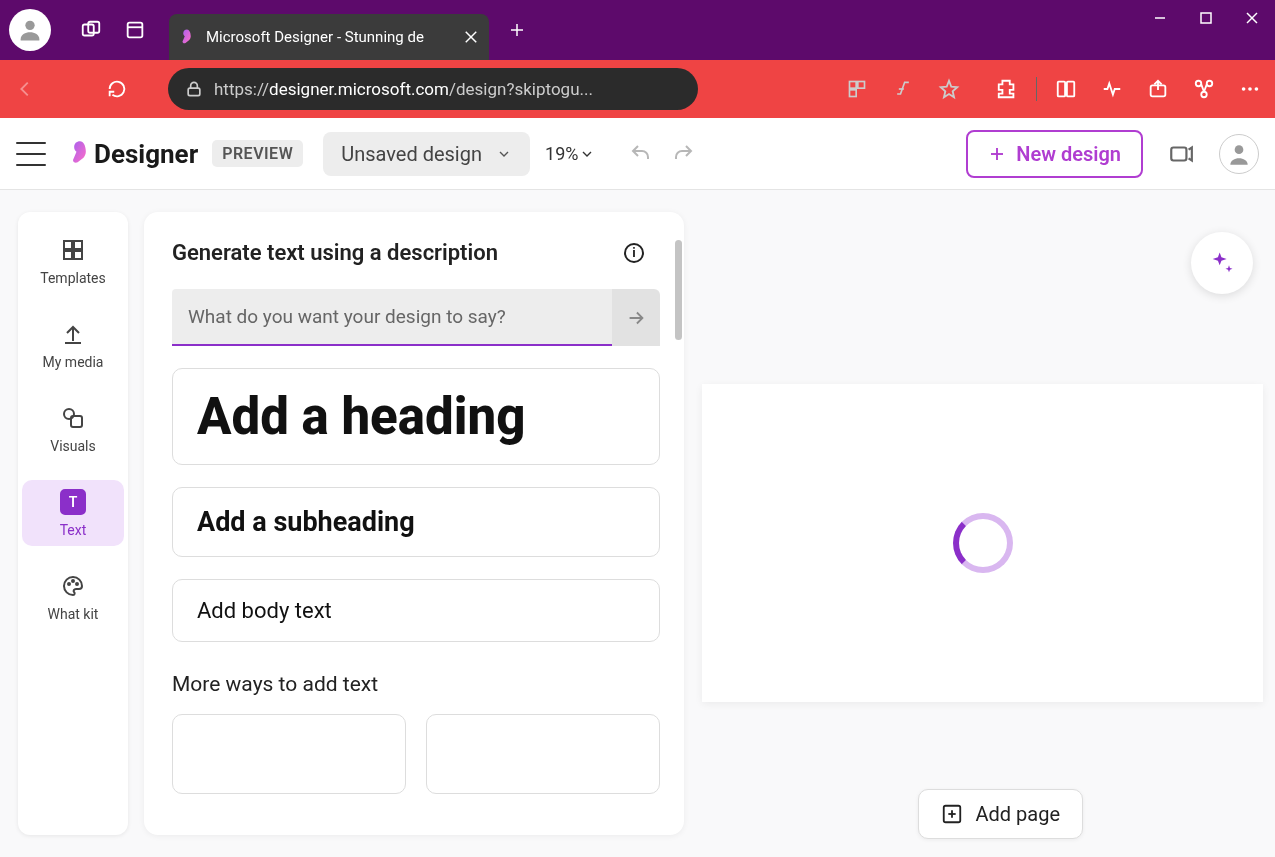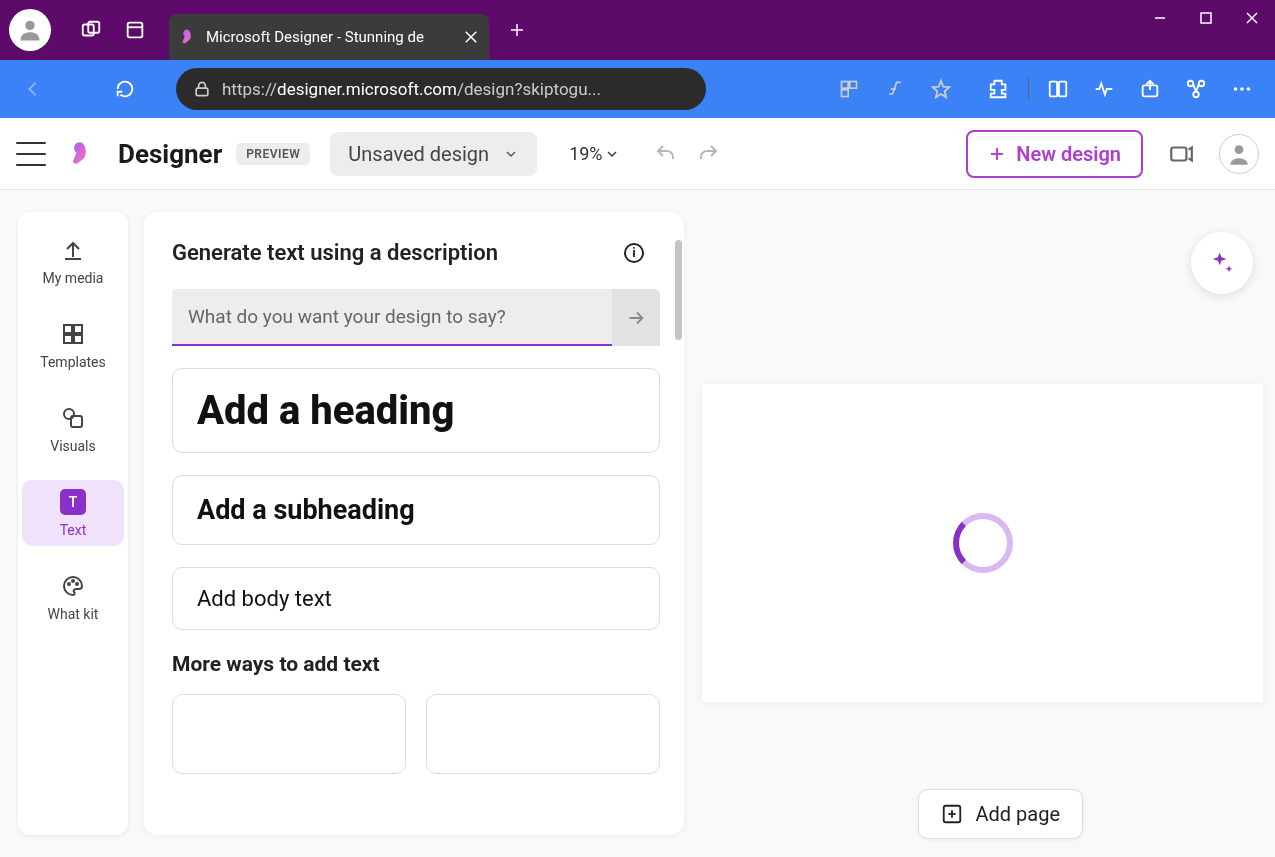--- a/index.html
+++ b/index.html
@@ -15,42 +15,42 @@
     .tab { background: #3b3b3b; height: 46px; border-radius: 8px 8px 0 0; display: flex; align-items: center; padding: 0 9px; margin-left: 12px; min-width: 320px; max-width: 340px; position: relative; margin-top:14px;}
     .tab-icon { width: 18px; height: 18px; margin-right: 10px; }
     .tab-title { color: #fff; font-size: 15px; white-space: nowrap; overflow: hidden; text-overflow: ellipsis; flex: 1; }
     .tab-close { width: 18px; height: 18px; color: #fff; margin-left: 10px; flex-shrink:0;}
     .new-tab { width: 44px; height: 44px; display: flex; align-items: center; justify-content: center; color:#fff; margin-left:6px;}
     
     .window-controls { position: absolute; right: 0; top: 0; display: flex; }
     .win-ctrl { width: 46px; height: 36px; display:flex; align-items:center; justify-content:center; color:#fff;}
     
     
-    .address-row { background: #3b82f6; height: 58px; display: flex; align-items: center; padding: 0 12px; gap: 4px;}
+    .address-row { background: #ef4444; height: 58px; display: flex; align-items: center; padding: 0 4px; gap: 4px;}
     .nav-btn { width: 42px; height: 42px; display:flex; align-items:center; justify-content:center; color:#fff;}
     .nav-btn.disabled { opacity:0.4;}
     .address-bar { background: #2b2b2b; border-radius: 22px; height: 42px; display: flex; align-items: center; flex: 0 0 530px; padding: 0 16px; margin-left:26px; gap:10px;}
     .lock-icon { width: 20px; height: 20px; }
     .url-text { color: #ccc; font-size: 17px; white-space: nowrap; overflow: hidden; text-overflow: ellipsis; flex:1;}
     .url-text .bold { color: #fff; }
     .addr-actions { display:flex; gap:4px; margin-left:auto; margin-right:8px;}
     .toolbar-right { display:flex; gap:4px; align-items:center; margin-left:4px;}
     .toolbar-divider { width:1px; height:24px; background:#666; margin:0 4px;}
     
     
     .app { background: #fff; height: 739px; display: flex; flex-direction: column; }
     .app-header { height: 72px; border-bottom: 1px solid #e4e4e4; display: flex; align-items: center; padding: 0 16px; gap: 14px; }
     .hamburger { width: 30px; height: 24px; display:flex; flex-direction:column; justify-content:space-between;}
     .hamburger span { height:2px; background:#333; border-radius:1px;}
-    .logo-group { display:flex; align-items:center; gap:24px; margin-left:6px;}
+    .logo-group { display:flex; align-items:flex-start; gap:0; margin-left:6px;}
     .designer-logo { width:28px; height:28px; }
     .designer-name { font-size: 26px; font-weight: 700; color:#1a1a1a;}
-    .preview-badge { background:#ededed; border-radius:5px; padding:4px 10px; font-size:12px; font-weight:600; color:#555; letter-spacing:0.5px;}
+    .preview-badge { background:#ededed; border-radius:5px; padding:4px 10px; font-size:16px; font-weight:600; color:#555; letter-spacing:0.5px;}
     .design-dropdown { background:#ededed; border-radius:8px; padding:10px 18px; display:flex; align-items:center; gap:14px; font-size:20px; color:#444; margin-left:6px;}
-    .zoom-group { display:flex; align-items:center; gap:1px; font-size:18px; color:#333; margin-left:18px;}
+    .zoom-group { display:flex; align-items:center; gap:1px; font-size:18px; color:#333; margin-left:1px;}
     .history-btns { display:flex; gap:6px; margin-left:14px;}
     .hist-btn { width:36px; height:36px; display:flex; align-items:center; justify-content:center; opacity:0.35;}
     .spacer { flex:1;}
     .new-design-btn { border:2px solid #b03dd1; color:#b03dd1; background:#fff; border-radius:8px; padding:10px 20px; font-size:20px; font-weight:600; display:flex; align-items:center; gap:10px;}
     .download-btn { border:1px solid #ccc; border-radius:8px; padding:10px 20px; font-size:20px; color:#222; display:flex; align-items:center; gap:10px;}
     .copilot-btn { width:36px; height:36px; display:flex; align-items:center; justify-content:center; margin-left:6px;}
     .user-circle { width:40px; height:40px; border:1px solid #ccc; border-radius:50%; display:flex; align-items:center; justify-content:center; margin-left:6px; overflow:hidden;}
     
     
     .app-body { flex:1; display:flex; background:#f9f9fa; position:relative; overflow:hidden;}
@@ -65,24 +65,24 @@
     .side-panel { width:540px; background:#fff; border-radius:14px; margin:22px 0 22px 16px; padding:28px 24px 24px 28px; display:flex; flex-direction:column; position:relative; box-shadow:0 1px 6px rgba(0,0,0,0.06);}
     .sp-scrollbar { position:absolute; right:2px; top:28px; width:7px; height:100px; background:#c4c4c4; border-radius:4px;}
     .sp-title { font-size:22px; font-weight:600; color:#222; display:flex; align-items:center; justify-content:space-between; padding-right:16px;}
     .info-icon { width:20px; height:20px; border:2px solid #222; border-radius:50%; display:flex; align-items:center; justify-content:center; font-size:13px; font-weight:700;}
     .gen-input-row { display:flex; margin-top:24px; }
     .gen-input { flex:1; background:#ededed; border:none; border-bottom:2px solid #8b2fc9; padding:16px 16px; font-size:19px; color:#1d4ed8; border-radius:4px 0 0 0;}
     .gen-input::placeholder { color:#666;}
     .gen-submit { width:48px; background:#e2e2e2; border:none; border-radius:0 6px 0 0; display:flex; align-items:center; justify-content:center; color:#888;}
     
     .text-option { border:1px solid #ddd; border-radius:10px; padding:18px 24px; margin-top:22px; color:#111;}
-    .text-option.heading { font-size:40px; font-weight:800;}
+    .text-option.heading { font-size:51px; font-weight:800;}
     .text-option.subheading { font-size:27px; font-weight:700;}
     .text-option.body { font-size:22px; font-weight:400;}
-    .more-ways { font-size:21px; font-weight:700; color:#222; margin-top:22px;}
+    .more-ways { font-size:21px; font-weight:400; color:#222; margin-top:30px;}
     .more-grid { display:flex; gap:20px; margin-top:18px;}
     .more-tile { flex:1; height:80px; border:1px solid #ddd; border-radius:10px;}
     
     .canvas-area { flex:1; position:relative; margin:22px 12px 22px 18px;}
     .canvas { position:absolute; top:172px; left:0; right:0; height:318px; background:#fff; box-shadow:0 2px 8px rgba(0,0,0,0.06); display:flex; align-items:center; justify-content:center;}
     .spinner { width:60px; height:60px; border-radius:50%; border:6px solid #d9b7f0; border-left-color:#8b2fc9; animation:spin 1s linear infinite;}
     @keyframes spin { to { transform:rotate(360deg);}}
     .sparkle-btn { position:absolute; top:20px; right:10px; width:62px; height:62px; border-radius:50%; background:#fff; box-shadow:0 2px 10px rgba(0,0,0,0.12); display:flex; align-items:center; justify-content:center;}
     .add-page-btn { position:absolute; bottom:-4px; right:180px; background:#fff; border:1px solid #ddd; border-radius:10px; padding:12px 22px; font-size:20px; color:#222; display:flex; align-items:center; gap:12px; box-shadow:0 1px 4px rgba(0,0,0,0.06);}
     
@@ -302,35 +302,35 @@
           <path d="M4 22c0-4 4-6 8-6s8 2 8 6"></path>
         </svg>
     </div>
   </div>
 
   <div class="app-body">
     <div class="left-rail">
       <div class="rail-item">
         <div class="ri-icon">
             <svg width="24" height="24" viewBox="0 0 24 24" fill="none" stroke="#444" stroke-width="2">
-              <path d="M12 19V5M6 11l6-6 6 6M4 21h16"></path>
-            </svg>
-          </div>
-        <span>My media</span>
-      </div>
-      <div class="rail-item">
-        <div class="ri-icon">
-            <svg width="24" height="24" viewBox="0 0 24 24" fill="none" stroke="#444" stroke-width="2">
               <rect x="3" y="3" width="8" height="8"></rect>
               <rect x="13" y="3" width="8" height="8"></rect>
               <rect x="3" y="13" width="8" height="8"></rect>
               <rect x="13" y="13" width="8" height="8"></rect>
             </svg>
           </div>
         <span>Templates</span>
+      </div>
+      <div class="rail-item">
+        <div class="ri-icon">
+            <svg width="24" height="24" viewBox="0 0 24 24" fill="none" stroke="#444" stroke-width="2">
+              <path d="M12 19V5M6 11l6-6 6 6M4 21h16"></path>
+            </svg>
+          </div>
+        <span>My media</span>
       </div>
       <div class="rail-item">
         <div class="ri-icon">
             <svg width="24" height="24" viewBox="0 0 24 24" fill="none" stroke="#444" stroke-width="2">
               <circle cx="8" cy="8" r="5"></circle>
               <rect x="10" y="10" width="11" height="11" rx="2"></rect>
             </svg>
           </div>
         <span>Visuals</span>
       </div>

